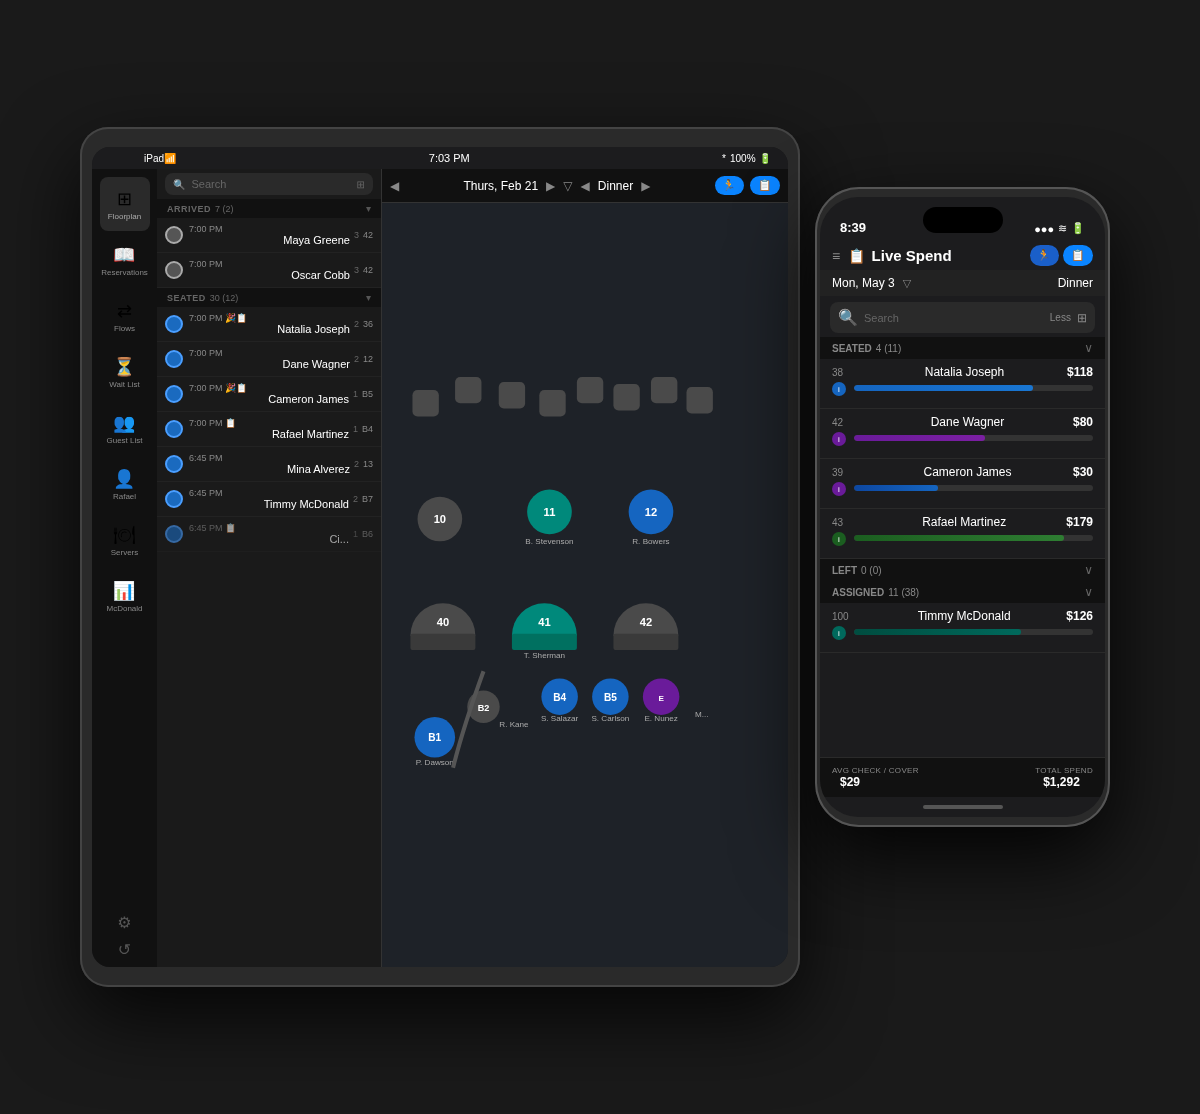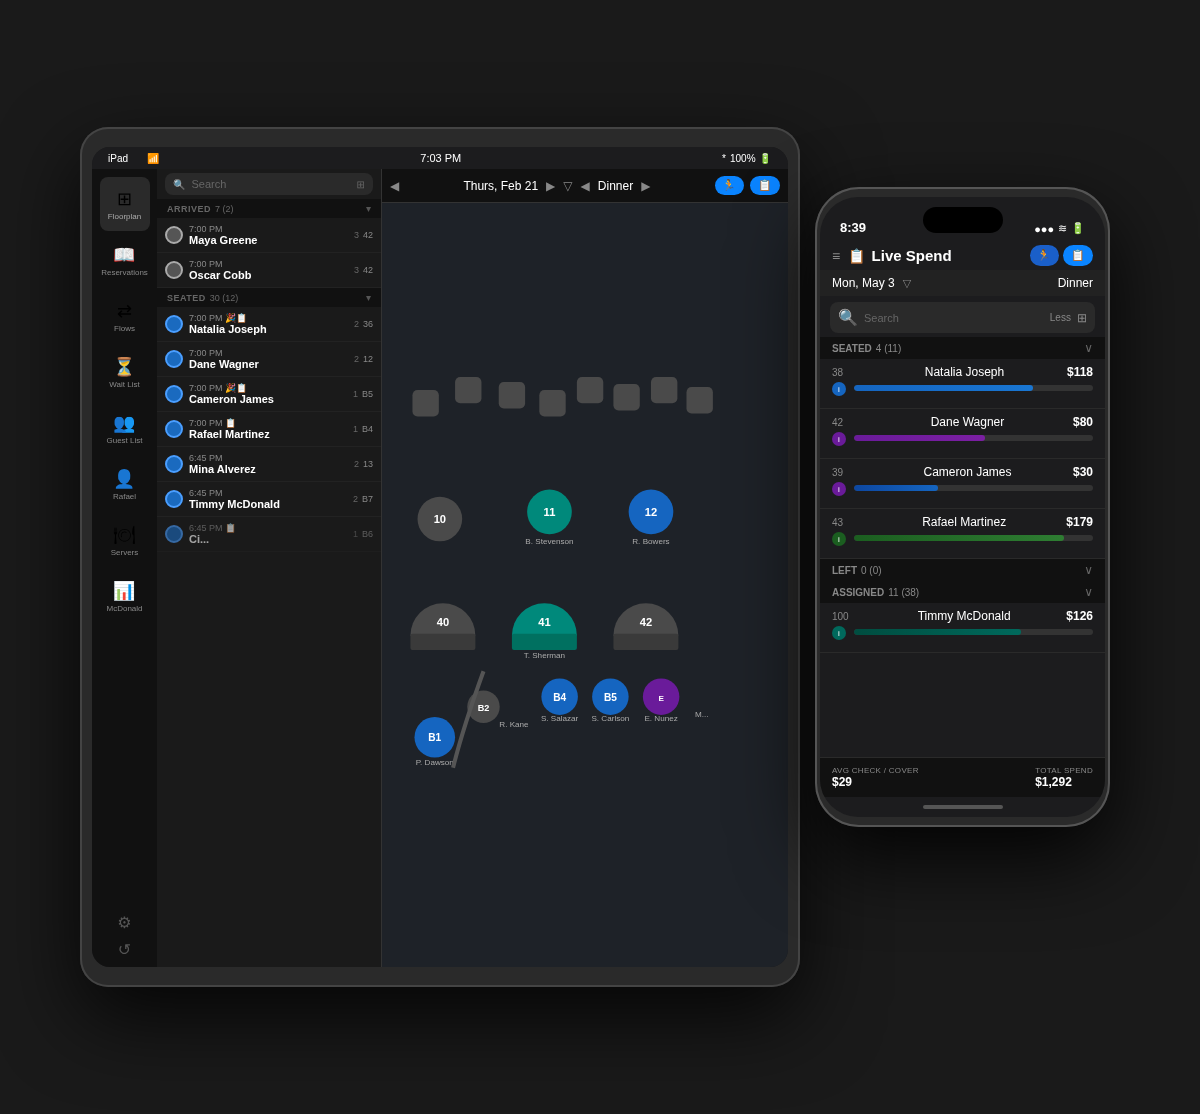--- a/index.html
+++ b/index.html
@@ -48,21 +48,21 @@
     
     .ipad-status {
       height: 22px;
       background: #1c1c1e;
       display: flex;
       align-items: center;
       justify-content: space-between;
       padding: 0 16px;
       flex-shrink: 0;
     }
-    .ipad-status-left { font-size: 10px; color: #fff; display: flex; align-items: center; gap: 19px; }
+    .ipad-status-left { font-size: 10px; color: #fff; display: flex; align-items: center; gap: 0; margin-left: 36px; }
     .ipad-status-center { font-size: 11px; color: #fff; font-weight: 500; }
     .ipad-status-right { font-size: 10px; color: #fff; display: flex; align-items: center; gap: 4px; }
 
     
     .ipad-main {
       flex: 1;
       display: flex;
       flex-direction: row;
       overflow: hidden;
     }
@@ -136,21 +136,21 @@
       align-items: center;
       padding: 6px 8px;
       border-bottom: 1px solid #222;
       cursor: pointer;
     }
     .res-icon { width: 18px; height: 18px; border-radius: 50%; display: flex; align-items: center; justify-content: center; margin-right: 6px; flex-shrink: 0; }
     .res-icon.blue { background: #1a6abf; border: 2px solid #4a9eff; }
     .res-icon.white { background: #555; border: 2px solid #aaa; }
     .res-info { flex: 1; min-width: 0; }
     .res-time { font-size: 9px; color: #888; display: flex; align-items: center; gap: 3px; }
-    .res-name { font-size: 11px; color: #fff; font-weight: 700; white-space: nowrap; overflow: hidden; text-overflow: ellipsis; }
+    .res-name { font-size: 11px; color: #fff; font-weight: 400; white-space: nowrap; overflow: hidden; text-overflow: ellipsis; text-align: right; }
     .res-guests { font-size: 9px; color: #666; margin-left: 4px; }
     .res-table { font-size: 9px; color: #888; margin-left: auto; padding-left: 4px; flex-shrink: 0; }
 
     
     .ipad-floorplan {
       flex: 1;
       background: #1e2228;
       position: relative;
       overflow: hidden;
     }
@@ -338,21 +338,21 @@
       background: #111;
       padding: 8px 12px;
       display: flex;
       align-items: center;
       justify-content: space-between;
       border-top: 1px solid #2a2a2a;
       flex-shrink: 0;
     }
     .footer-stat { display: flex; flex-direction: column; }
     .footer-stat-label { font-size: 8px; color: #888; text-transform: uppercase; letter-spacing: 0.3px; }
-    .footer-stat-value { font-size: 12px; color: #fff; font-weight: 600; }
+    .footer-stat-value { font-size: 12px; color: #fff; font-weight: 600; margin-left: 8px; }
 
     
     .home-indicator {
       height: 20px;
       display: flex;
       align-items: center;
       justify-content: center;
       flex-shrink: 0;
     }
     .home-bar {

